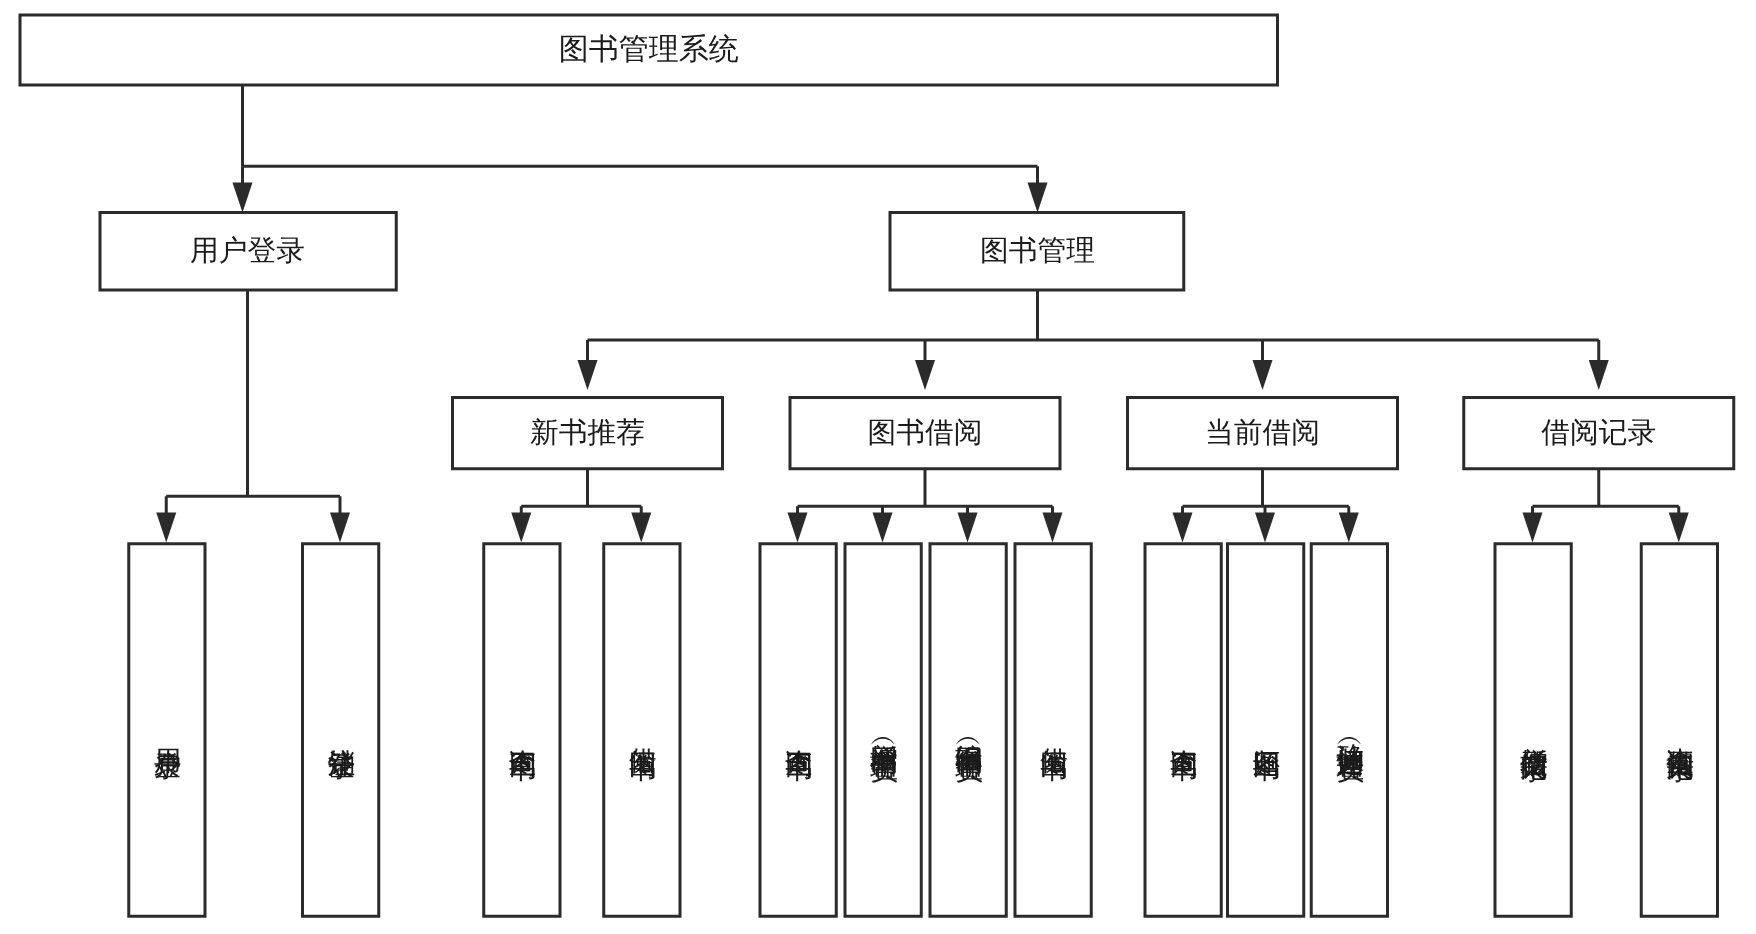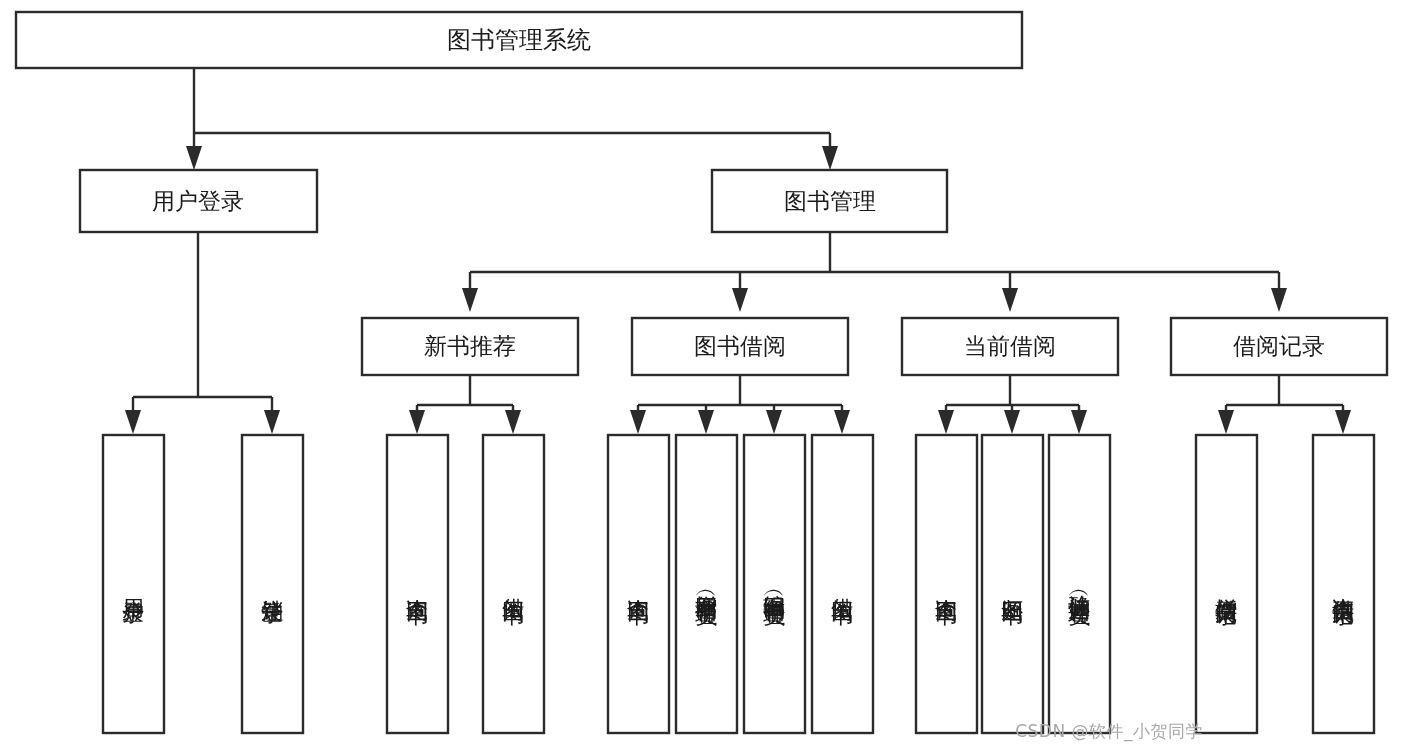--- a/index.html
+++ b/index.html
@@ -227,14 +227,13 @@
   <div class="leaf-label" style="left:744px; top:435px; width:61px; height:298px;">编辑图书（管理员）</div>
   <div class="leaf-label" style="left:812px; top:435px; width:61px; height:298px;">借阅图书</div>
 
   <div class="leaf-label" style="left:916px; top:435px; width:61px; height:298px;">查询图书</div>
   <div class="leaf-label" style="left:982px; top:435px; width:61px; height:298px;">归还图书</div>
   <div class="leaf-label" style="left:1049px; top:435px; width:61px; height:298px;">确认归还（管理员）</div>
 
   <div class="leaf-label" style="left:1196px; top:435px; width:61px; height:298px;">新增借阅记录</div>
   <div class="leaf-label" style="left:1313px; top:435px; width:61px; height:298px;">查询借阅记录</div>
 
-  <div class="watermark">CSDN @软件_小贺同学</div>
 </div>
 
 </body></html>

